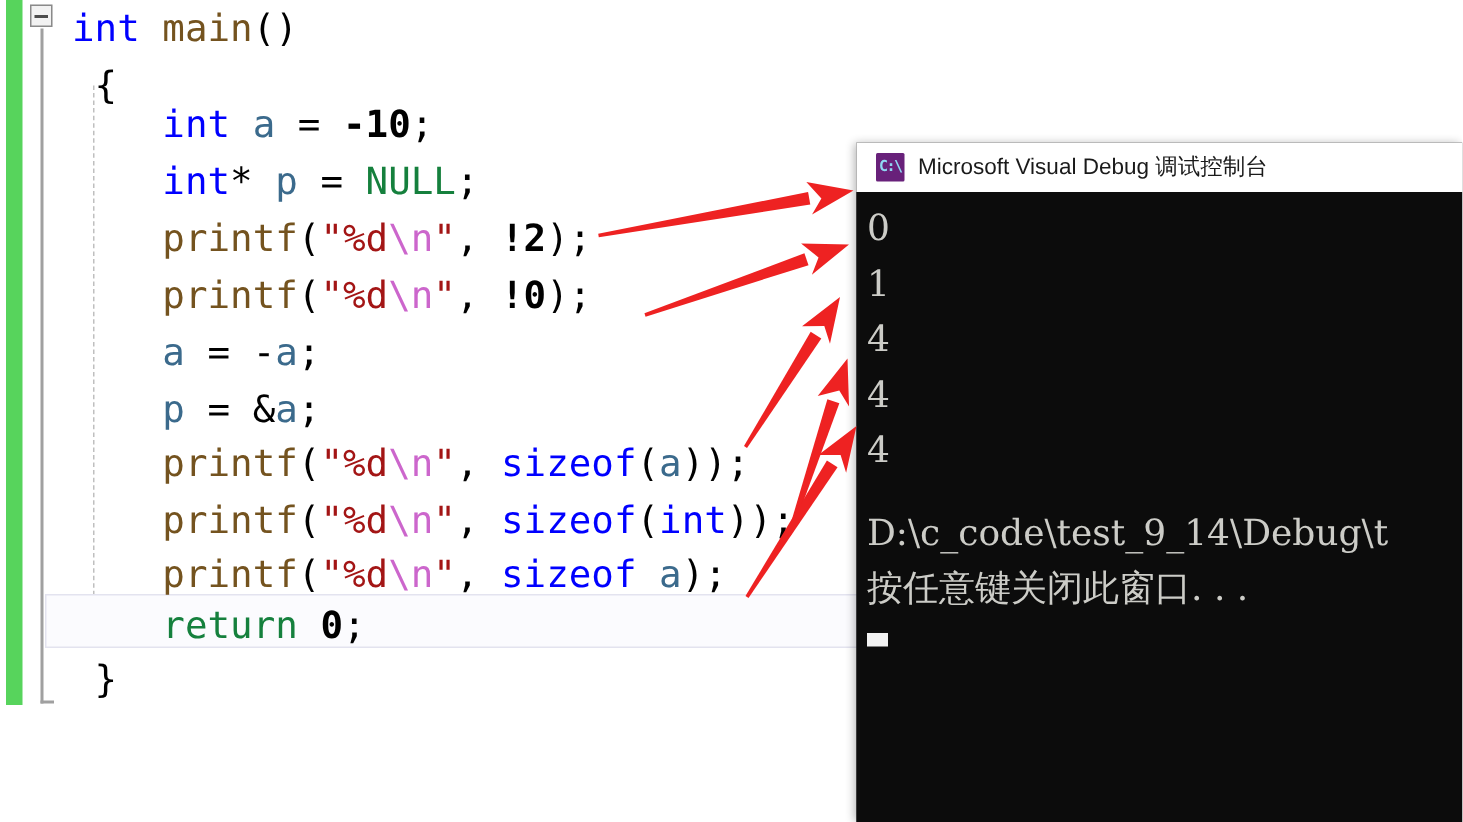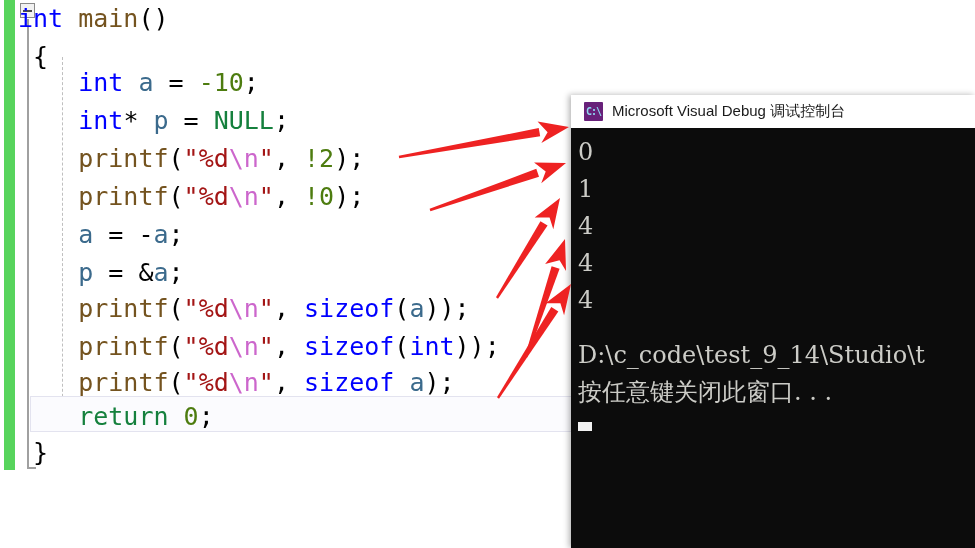--- a/index.html
+++ b/index.html
@@ -79,21 +79,21 @@
     left: 0; top: 0;
     width: 975px;
     font-family: "DejaVu Sans Mono", "Liberation Mono", monospace;
     font-size: 25px;
     line-height: 38px;
     white-space: pre;
     color: #000000;
   }
   .code-line {
     position: absolute;
-    left: 18px;
+    left: 48px;
     height: 38px;
     white-space: pre;
   }
 
   
   .current-line {
     position: absolute;
     left: 30px;
     width: 945px;
     height: 36px;
@@ -101,21 +101,21 @@
     background: #fbfbfe;
     box-sizing: border-box;
   }
 
   
   .kw    { color: #0000ff; }
   .fn    { color: #74531f; }
   .id    { color: #3b6a8c; }
   .str   { color: #a31515; }
   .esc   { color: #cc66cc; }
-  .num   { color: #4d7c0f; }
+  .num   { color: #000000; font-weight: bold; }
   .macro { color: #15803d; }
   .pun   { color: #000000; }
 
   
   #console-window {
     position: absolute;
     left: 571px; top: 95px;
     width: 404px; height: 453px;
     background: #0c0c0c;
     box-shadow: -2px 0 6px rgba(0,0,0,0.30);
@@ -210,21 +210,21 @@
     <div id="console-body">
       <div id="console-output">
           <div class="console-line">0</div>
           <div class="console-line">1</div>
           <div class="console-line">4</div>
           <div class="console-line">4</div>
           <div class="console-line">4</div>
         </div>
       <div class="console-gap"></div>
       <div id="console-messages">
-          <div class="console-line">D:\c_code\test_9_14\Studio\t</div>
+          <div class="console-line">D:\c_code\test_9_14\Debug\t</div>
           <div class="console-line">按任意键关闭此窗口. . .</div>
         </div>
     </div>
 
     <div id="console-cursor"></div>
   </div>
 
   <svg id="arrows" viewBox="0 0 975 548" width="975" height="548">
       <g>
         <polygon points="399.2085424006909,158.1817402705815 540.18639163788,136.34965096430676 538.7265948330439,128.07746907023608 398.7914575993091,155.8182597294185" fill="#ee2222"></polygon>

